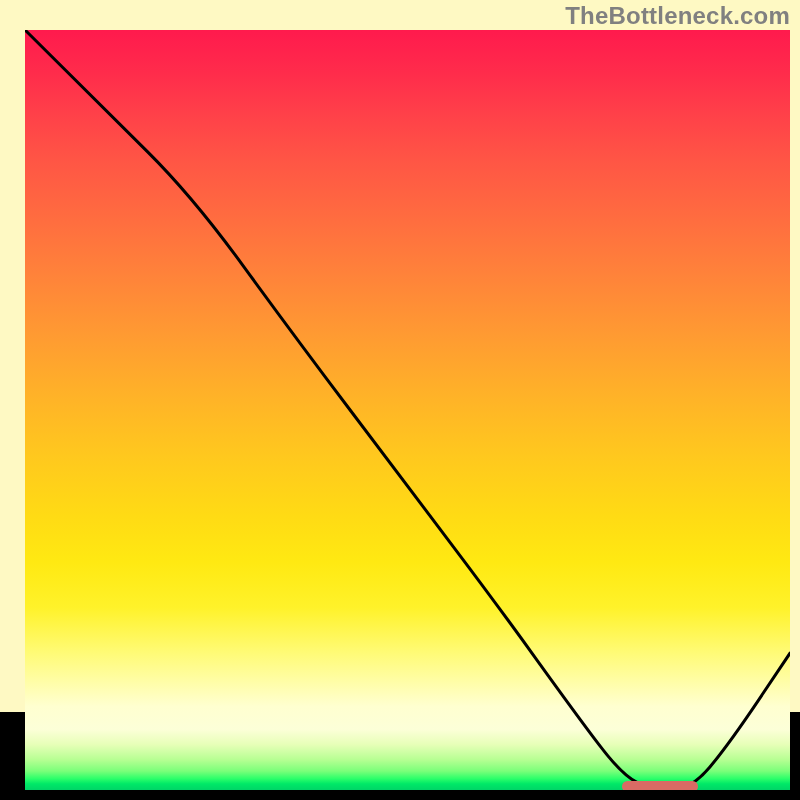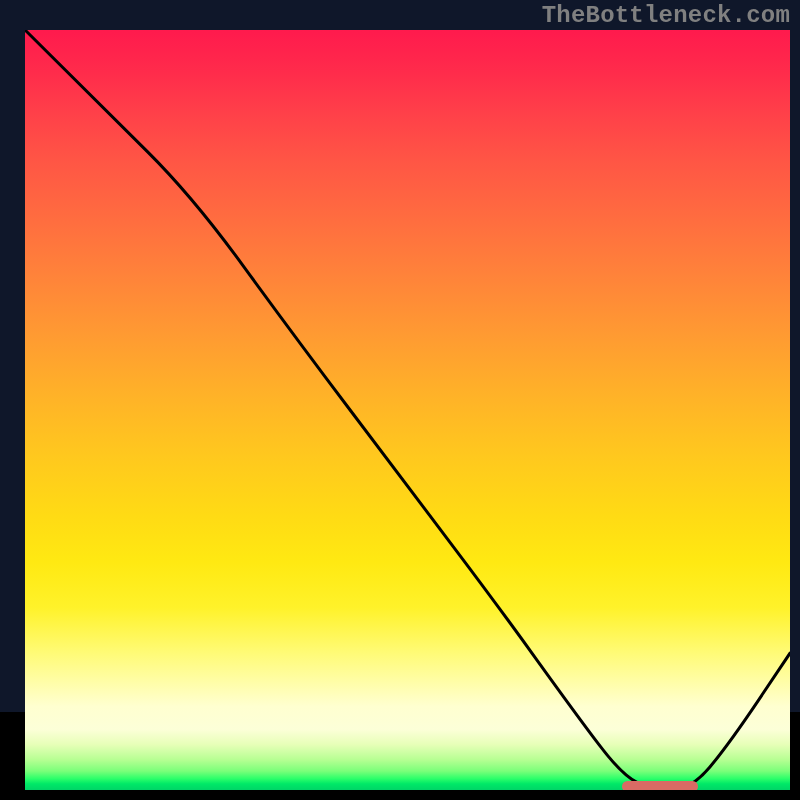--- a/index.html
+++ b/index.html
@@ -9,22 +9,21 @@
     height: 800px;
     background: #000;
     font-family: Arial, Helvetica, sans-serif;
     overflow: hidden;
   }
   .frame {
     position: absolute;
     left: 0; top: 0;
     width: 800px;
     height: 712px;
-    background: #0f172a;
-    font-family: Liberation Mono, monospace;
+    background: #fef9c3;
   }
   .watermark {
     position: absolute;
     top: 2px;
     right: 10px;
     color: #808080;
     font-size: 24px;
     font-weight: bold;
     letter-spacing: 0.2px;
     z-index: 50;

